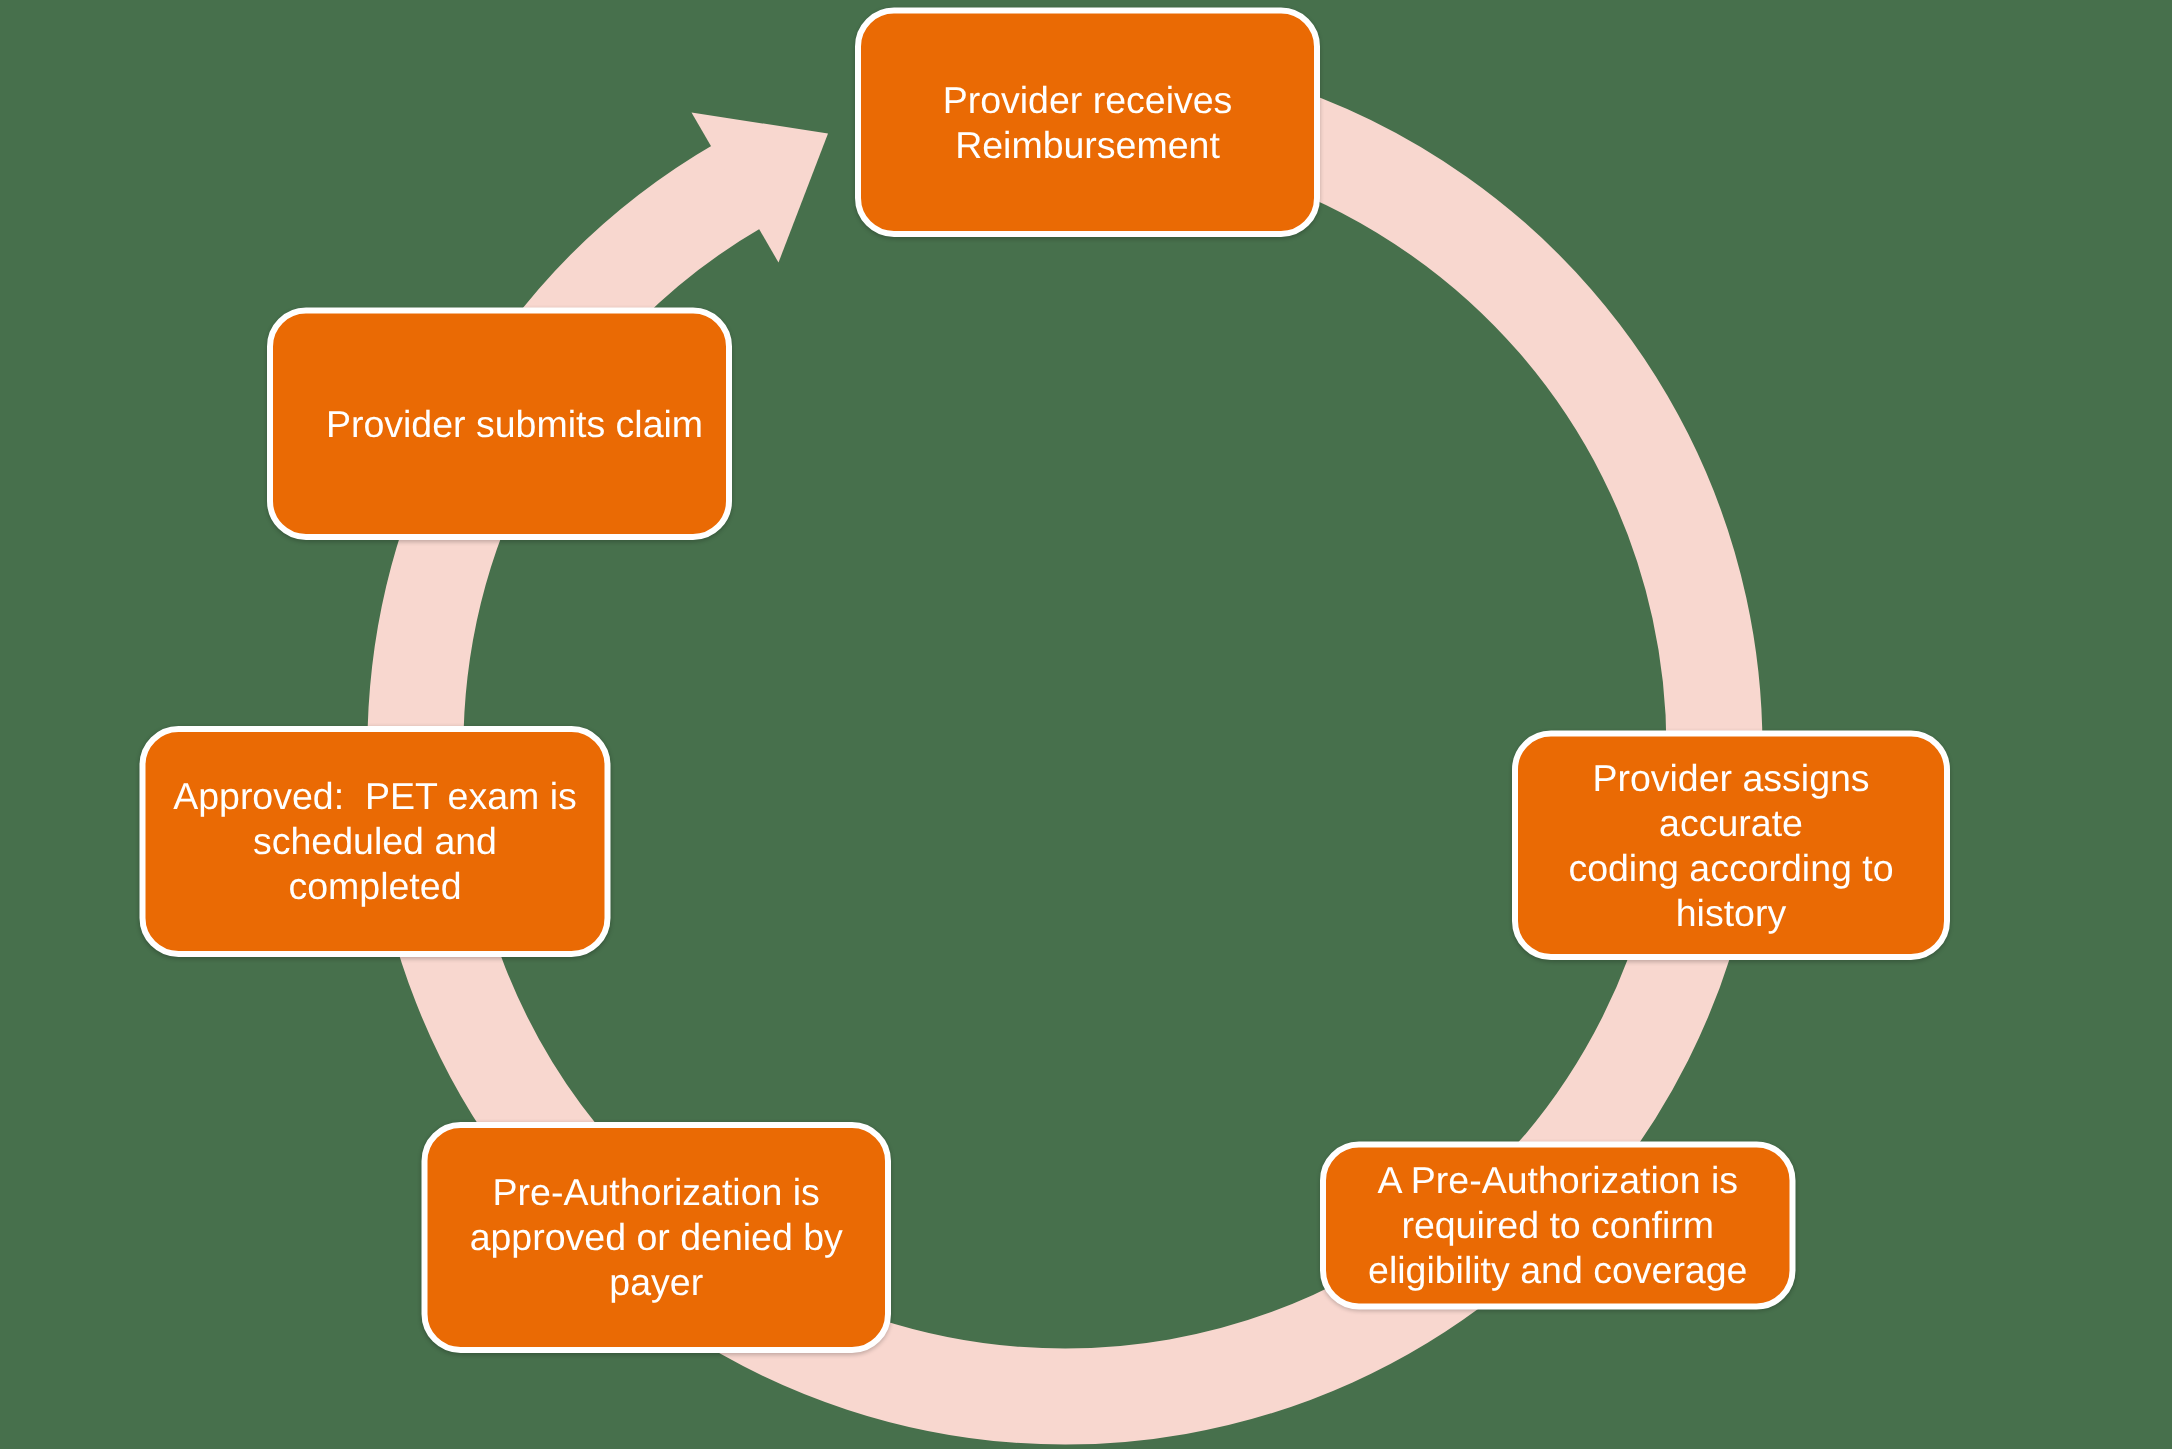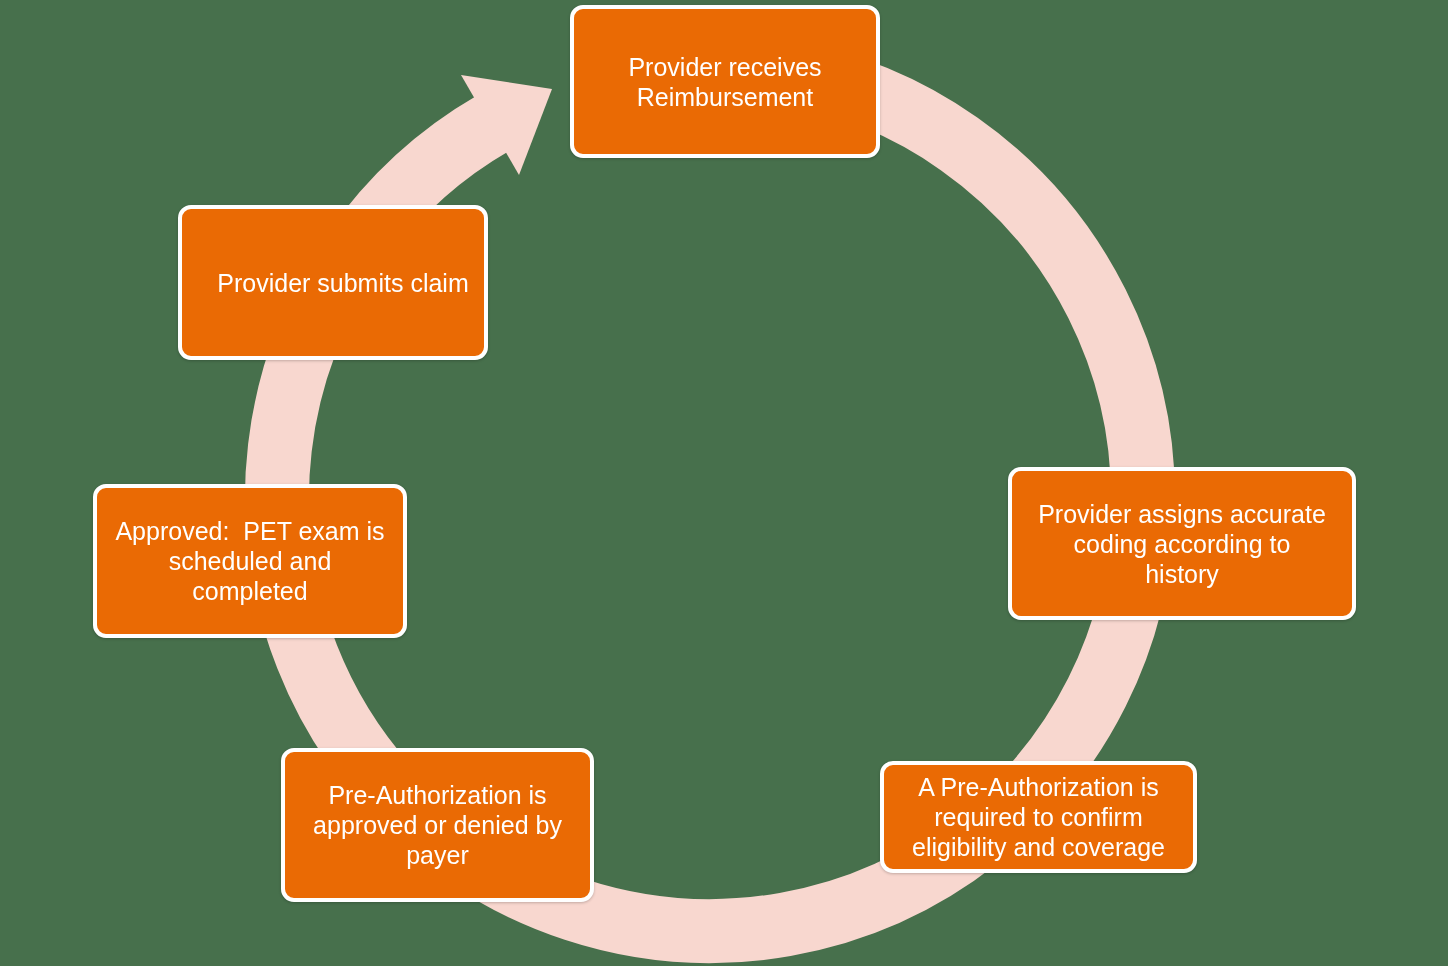--- a/index.html
+++ b/index.html
@@ -13,34 +13,34 @@
     font-family: "Liberation Sans", sans-serif;
   }
   .ring-svg { position: absolute; left: 0; top: 0; }
   .ring-band { stroke: var(--ring, #F8D7CF); fill: none; }
   .ring-head { fill: var(--ring, #F8D7CF); }
   .node {
     position: absolute;
     box-sizing: border-box;
     background: var(--node-fill, #EA6A04);
     border: 4px solid var(--node-border, #FFFFFF);
-    border-radius: 13px;
+    border-radius: 26px;
     display: flex;
     align-items: center;
     justify-content: center;
     text-align: center;
     color: var(--node-text, #FFFFFF);
     font-size: 25px;
     line-height: 30px;
     box-shadow: 0 1px 3px rgba(0,0,0,0.22);
   }
   .node .label { white-space: pre-wrap; padding: 0 10px; }
   .n-top          { left: 570px; top: 5px;   width: 310px; height: 153px; }
   .n-top-right    { left: 958px; top: 208px; width: 310px; height: 154px; }
-  .n-right        { left: 1008px; top: 467px; width: 348px; height: 153px; }
+  .n-right        { left: 1008px; top: 487px; width: 292px; height: 153px; }
   .n-bottom-right { left: 880px; top: 761px; width: 317px; height: 112px; }
   .n-bottom-left  { left: 242px; top: 748px; width: 313px; height: 154px; margin-left: 39px; }
   .n-left         { left: 93px;  top: 484px; width: 314px; height: 154px; }
   .n-top-left     { left: 178px; top: 205px; width: 310px; height: 155px; padding-left: 20px; }
 </style>
 </head>
 <body>
 
 <div class="canvas">
 

